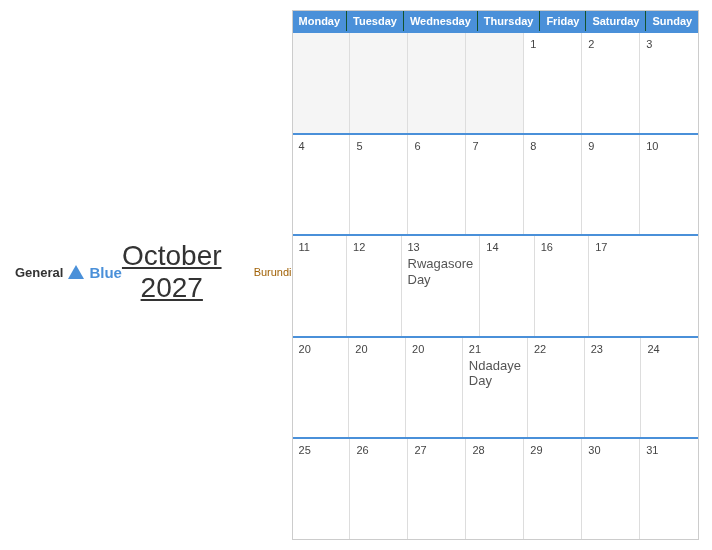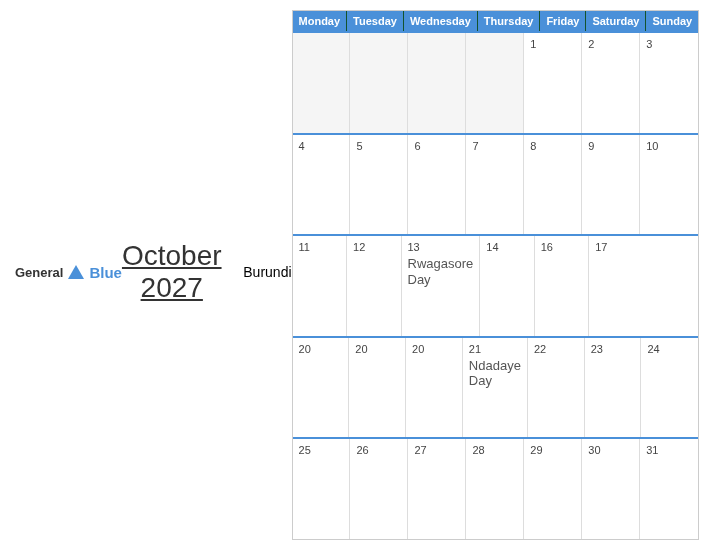--- a/index.html
+++ b/index.html
@@ -50,22 +50,22 @@
     }
     .month-title {
       font-size: 28px;
       color: #333;
       font-weight: normal;
       text-align: center;
       flex: 1;
       text-decoration: underline;
     }
     .country-label {
-      font-size: 14px;
-      color: #000000;
+      font-size: 11px;
+      color: #a16207;
       text-align: right;
       min-width: 70px;
     }
     
     .calendar {
       flex: 1;
       display: flex;
       flex-direction: column;
       border: 1px solid #ccc;
     }

